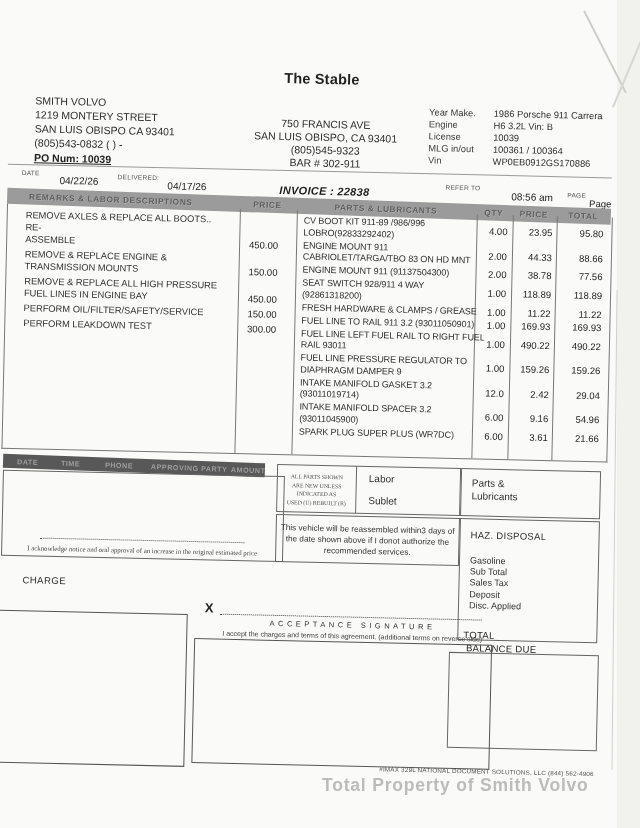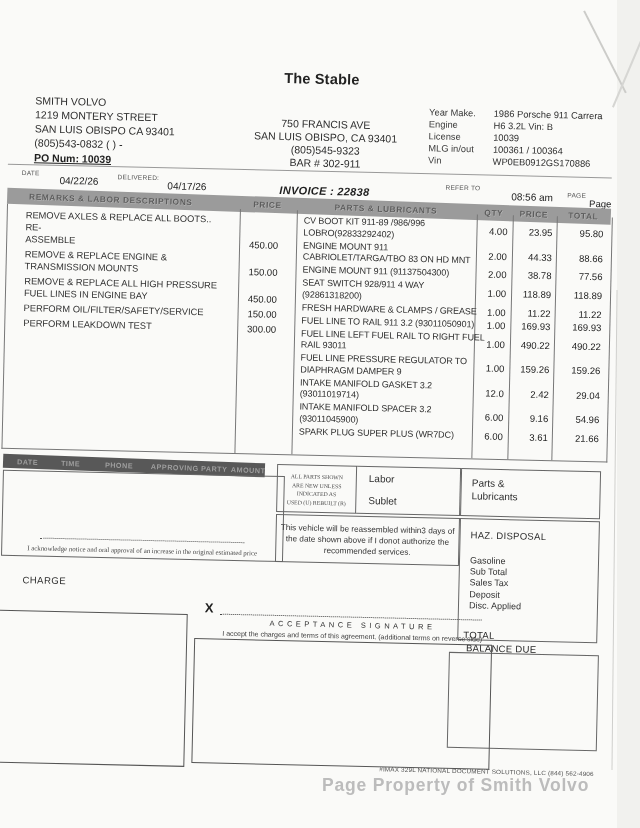--- a/index.html
+++ b/index.html
@@ -383,14 +383,14 @@
     <div class="abs sig-dots"></div>
     <div class="abs sig-title">ACCEPTANCE SIGNATURE</div>
     <div class="abs sig-note">I accept the charges and terms of this agreement. (additional terms on reverse side)</div>
 
     <div class="abs footer-line">#IMAX 329L      NATIONAL DOCUMENT SOLUTIONS, LLC (844) 562-4906</div>
   </div>
 
   <div class="edge"></div>
   <div class="fold1"></div>
   <div class="fold2"></div>
-  <div class="watermark">Page Property of Smith Volvo</div>
+  <div class="watermark">Total Property of Smith Volvo</div>
 </div>
 
 </body></html>

